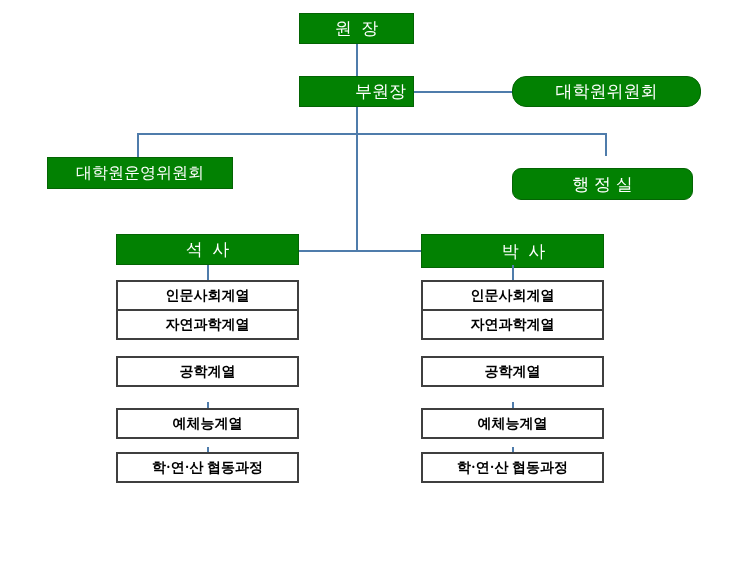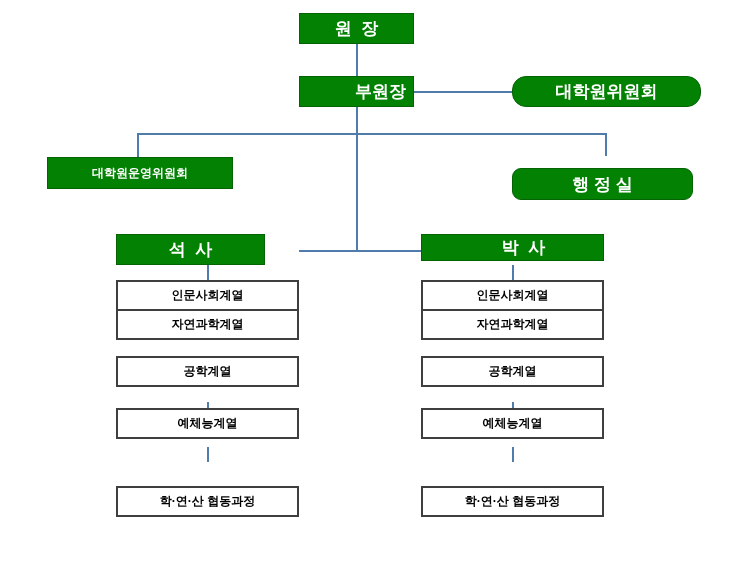--- a/index.html
+++ b/index.html
@@ -16,43 +16,43 @@
   .canvas{
     position:relative;width:755px;height:562px;background:var(--canvas-bg);
     font-family:"Liberation Sans","DejaVu Sans",sans-serif;overflow:hidden;
   }
   .node{
     position:absolute;display:flex;align-items:center;justify-content:center;
     box-sizing:border-box;white-space:pre;
   }
   .green{
     background:var(--green-fill);border:1px solid var(--green-border);
-    color:var(--node-text);font-weight:bold;font-size:17px;text-align:center;
+    color:var(--node-text);font-weight:normal;font-size:17px;text-align:center;
   }
   .leaf{
     background:var(--leaf-fill);border:2px solid var(--leaf-border);
-    color:var(--leaf-text);font-weight:bold;font-size:12px;
+    color:var(--leaf-text);font-weight:bold;font-size:14px;font-family:Liberation Serif, serif;
   }
   .line{position:absolute;background:var(--line-color);}
   .h{height:1.5px;}
   .v{width:1.5px;}
 
   
   #director      {left:299px;top:13px; width:115px;height:31px;}
   #vice-director {left:299px;top:76px; width:115px;height:31px;padding-left:48px;}
   #grad-committee{left:512px;top:76px; width:189px;height:31px;border-radius:14px;}
-  #ops-committee {left:47px; top:157px;width:186px;height:32px;font-size:12px;}
+  #ops-committee {left:47px; top:157px;width:186px;height:32px;font-size:16px;}
   #admin-office  {left:512px;top:168px;width:181px;height:32px;border-radius:9px;}
-  #masters       {left:116px;top:234px;width:149px;height:31px;}
-  #doctoral      {left:421px;top:234px;width:183px;height:27px;padding-left:22px;}
+  #masters       {left:116px;top:234px;width:183px;height:31px;}
+  #doctoral      {left:421px;top:234px;width:183px;height:34px;padding-left:22px;}
 
   
   .col-left  .leaf{left:116px;width:183px;height:31px;position:absolute;}
   .col-right .leaf{left:421px;width:183px;height:31px;position:absolute;}
-  .r0{top:280px}.r1{top:309px}.r2{top:356px}.r3{top:408px}.r4{top:486px}
+  .r0{top:280px}.r1{top:309px}.r2{top:356px}.r3{top:408px}.r4{top:452px}
 
   
   #l-director-vice {left:356px;top:44px; height:32px;}
   #l-vice-gradcom  {left:414px;top:91px; width:98px;}
   #l-vice-down     {left:356px;top:107px;height:144px;}
   #l-branch        {left:137px;top:133px;width:469px;}
   #l-branch-left   {left:137px;top:133px;height:24px;}
   #l-branch-right  {left:605px;top:133px;height:23px;}
   #l-masters-doct  {left:299px;top:250px;width:122px;}
 

